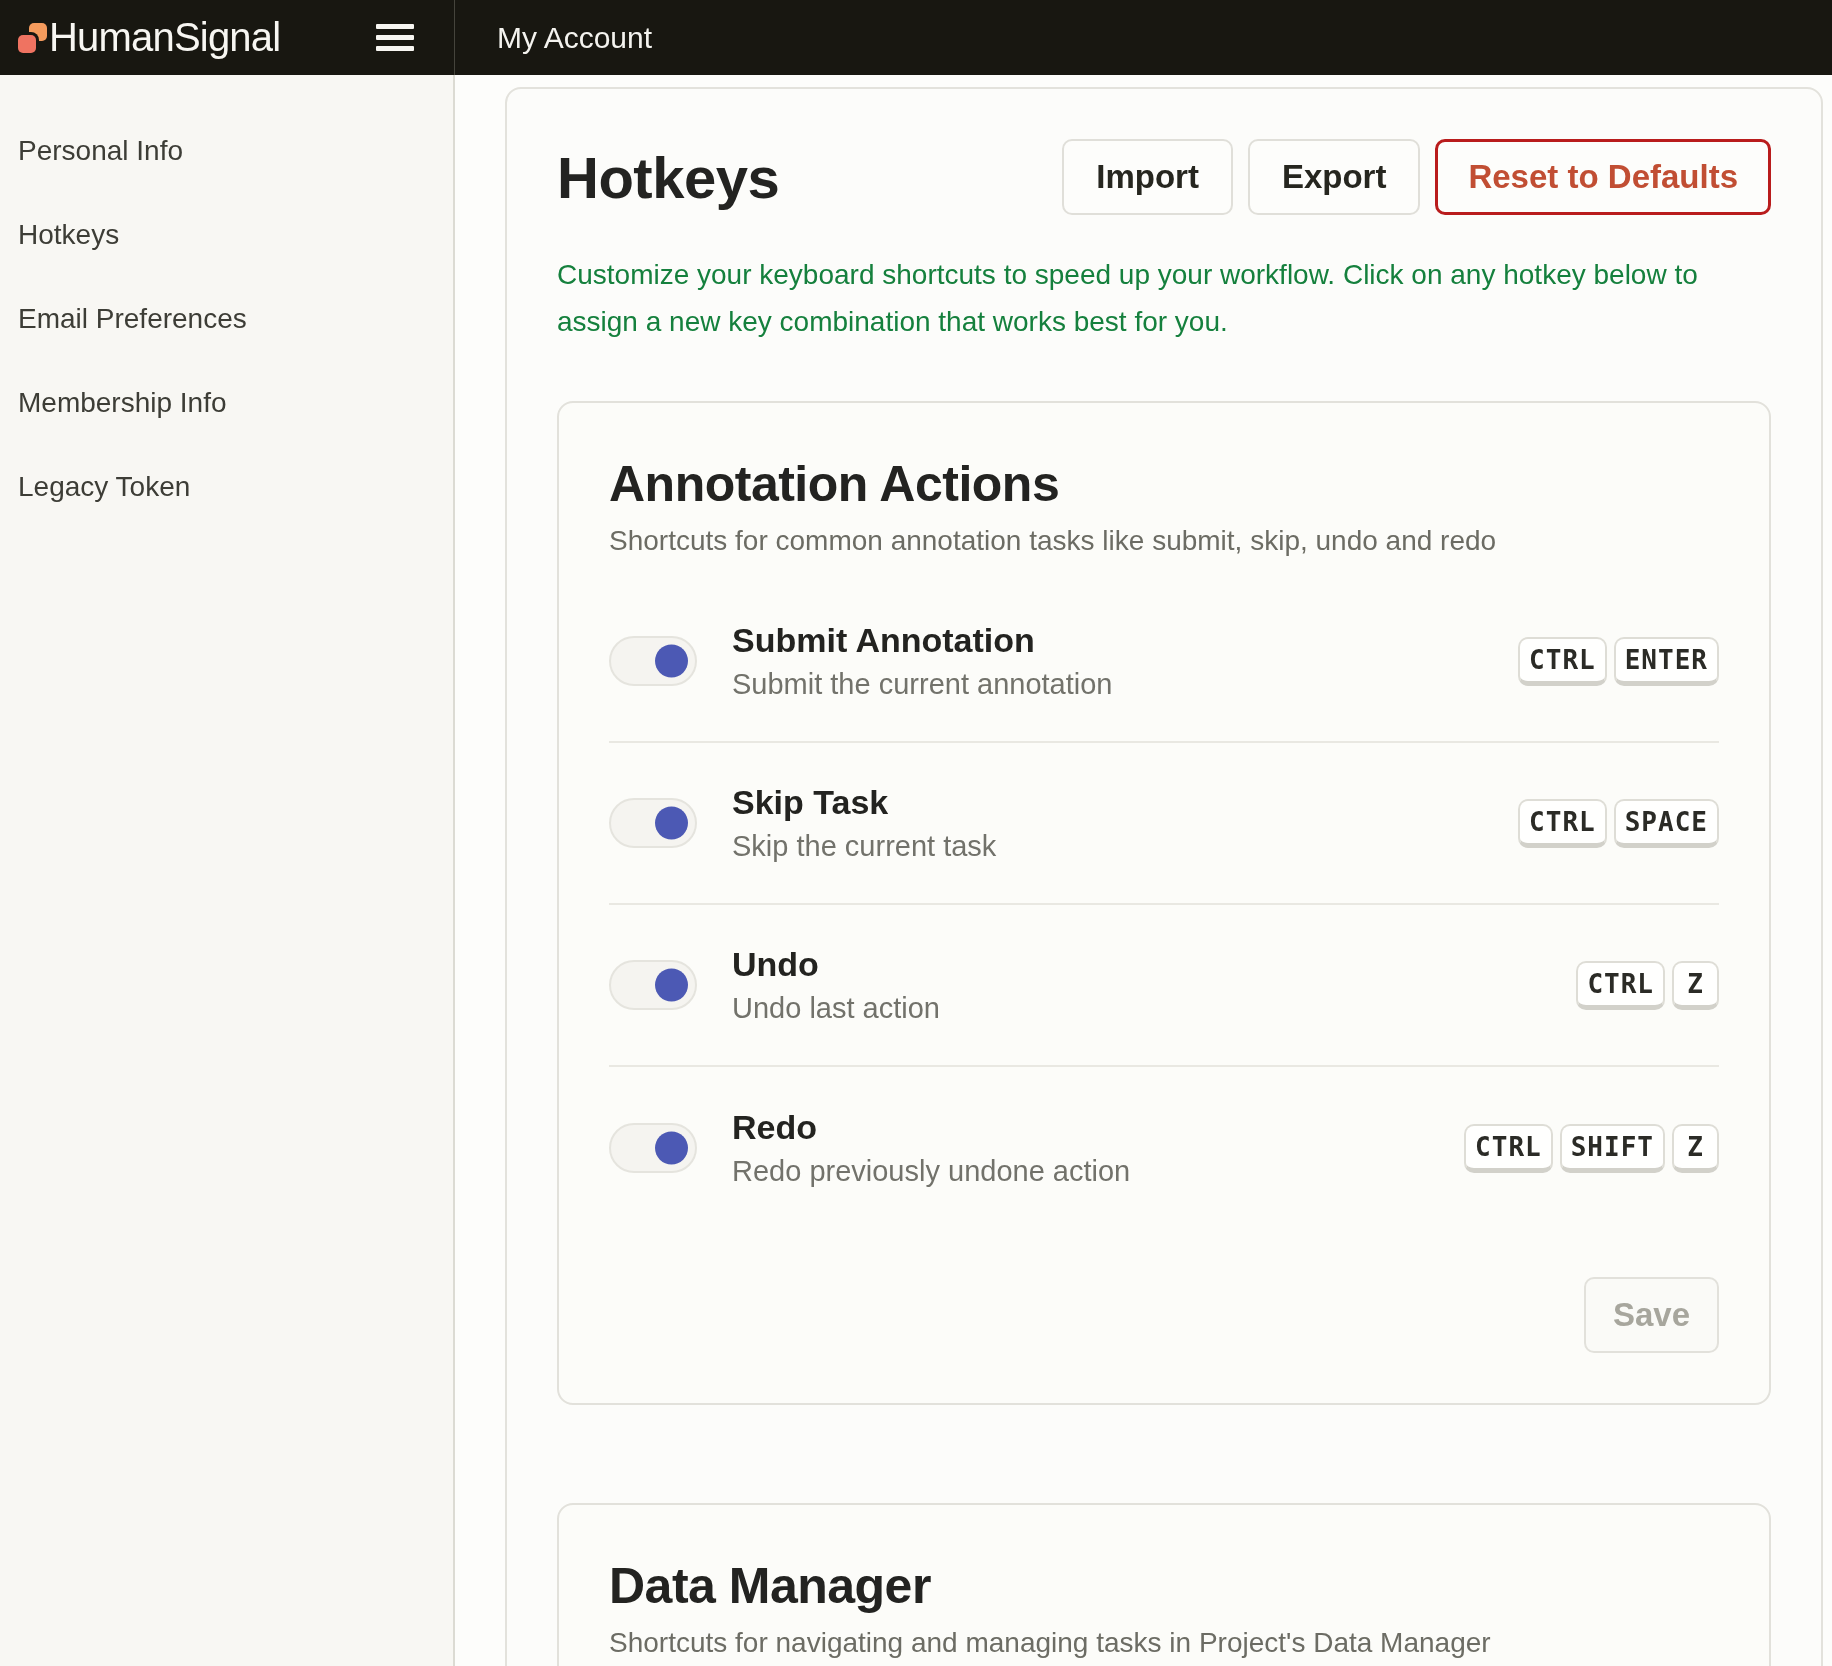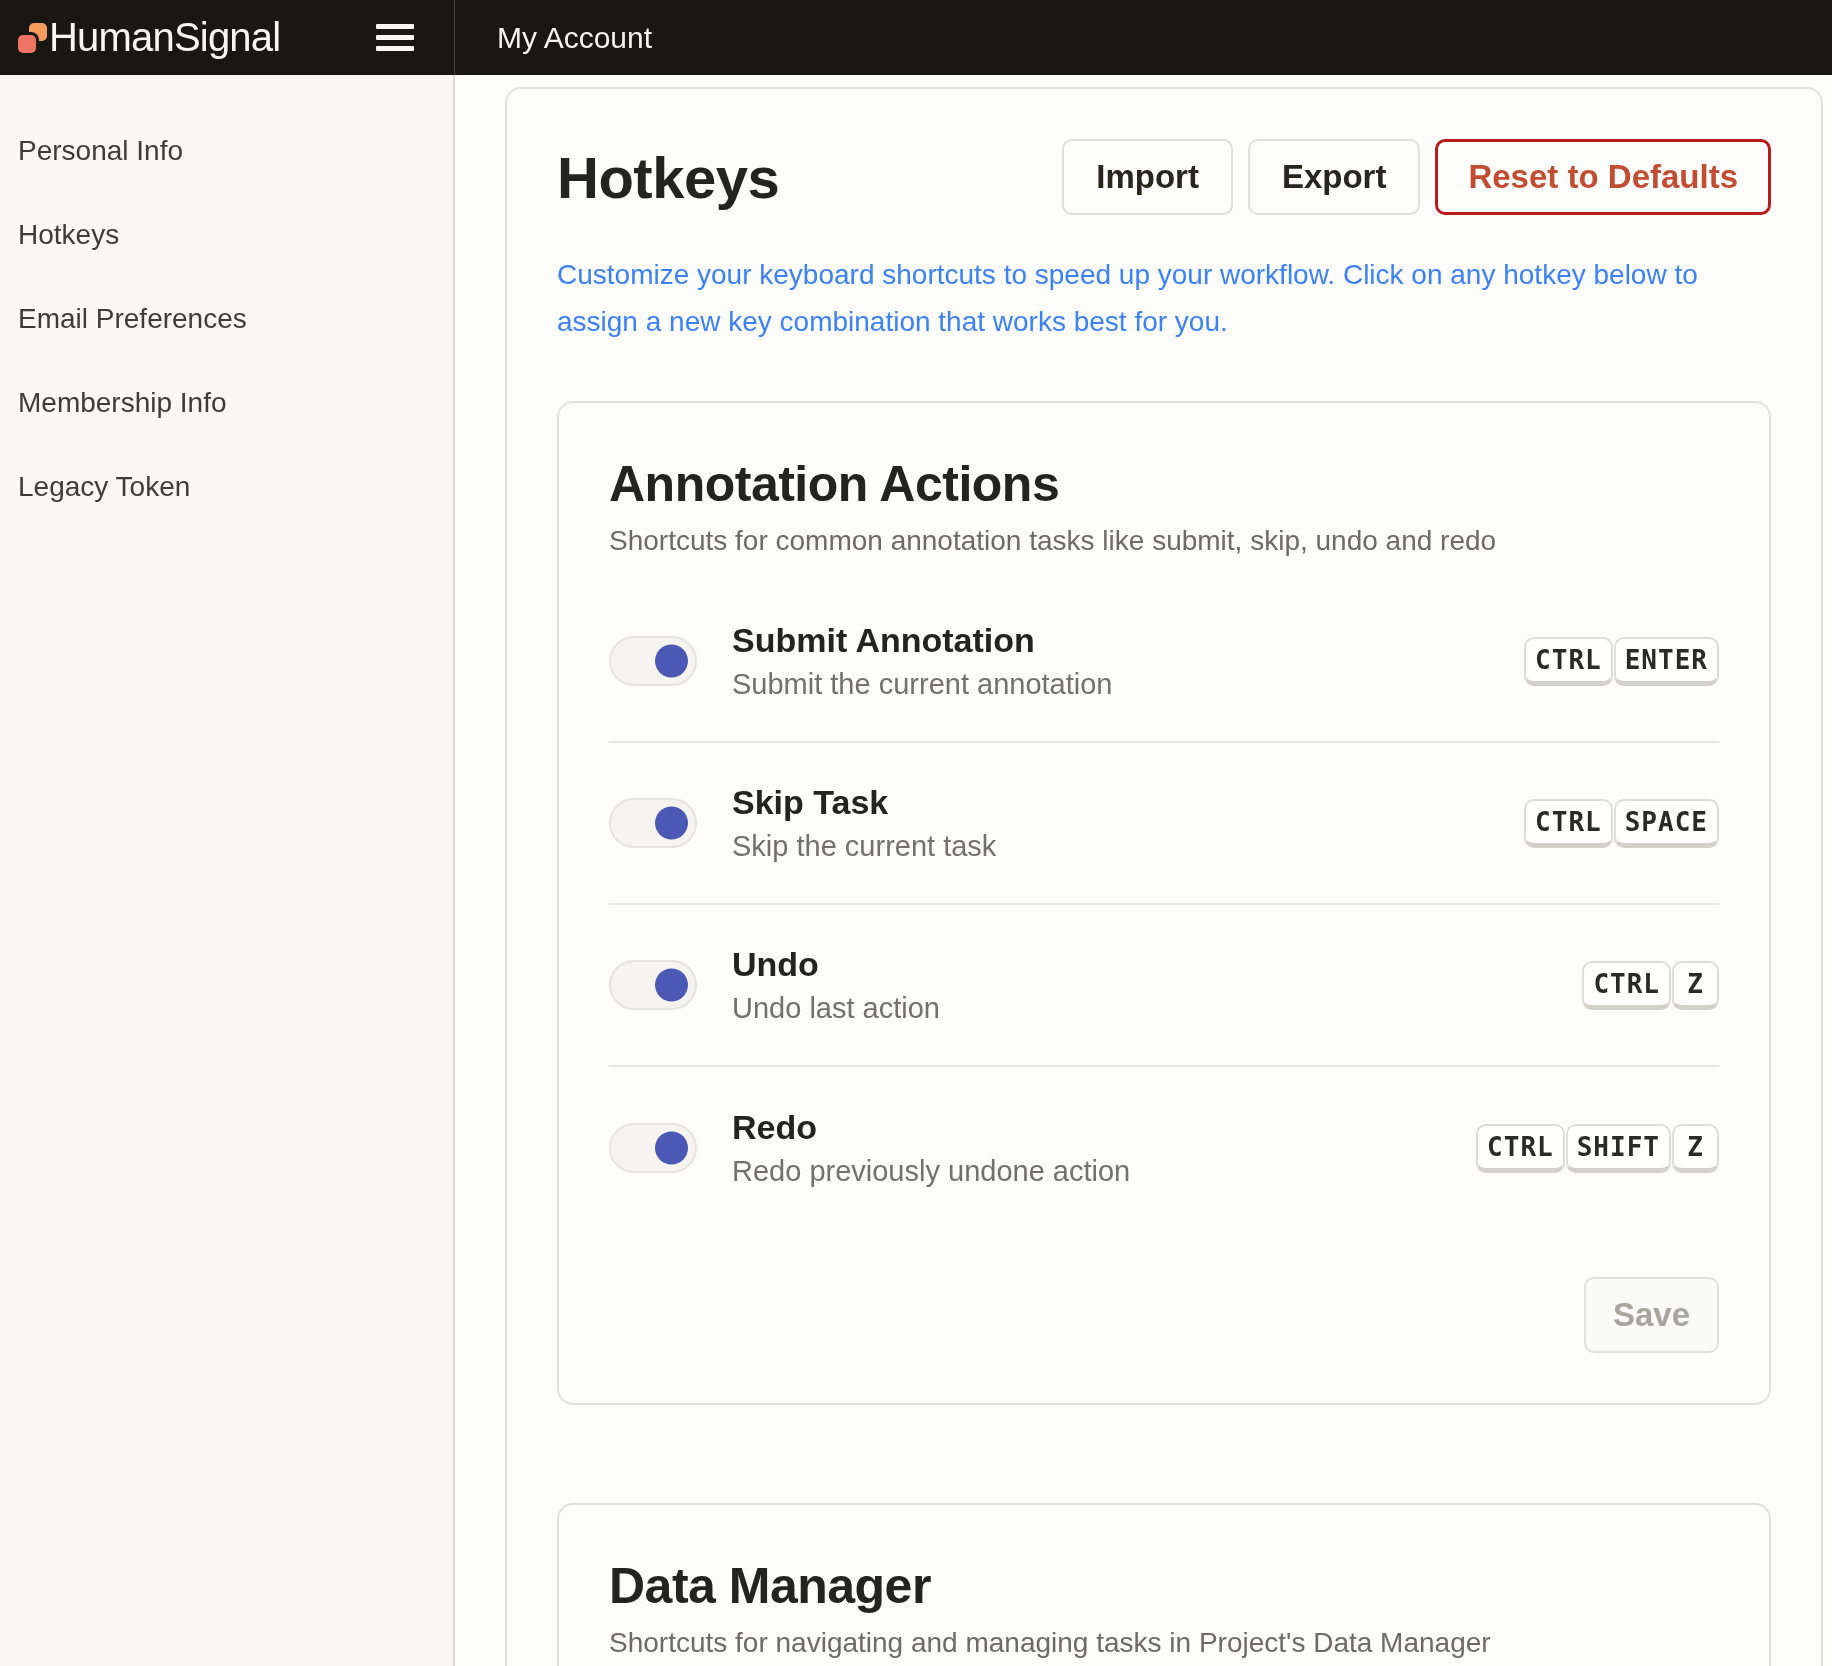--- a/index.html
+++ b/index.html
@@ -28,40 +28,40 @@
 
   
   .outer-card { margin:12px 9px 0 50px; min-height:1700px; background:#FCFCFA; border:2px solid #E3E2DC; border-radius:16px; padding:50px 50px 0 50px; }
 
   .page-header { display:flex; align-items:center; }
   .page-title { font-size:58px; font-weight:700; color:#232321; letter-spacing:-0.5px; flex:1; }
   .hdr-buttons { display:flex; gap:15px; }
   .btn { height:76px; display:flex; align-items:center; justify-content:center; padding:0 32px; background:#FDFDFB; border:2px solid #E0DFD9; border-radius:10px; font-size:33px; font-weight:600; color:#26261F; cursor:pointer; font-family:"Liberation Sans", sans-serif; }
   .btn.danger { border:3px solid #b91c1c; color:#C14E33; font-weight:700; padding:0 30px; }
 
-  .page-desc { margin-top:36px; max-width:1225px; font-size:28px; line-height:47px; color:#3b82f6; }
+  .page-desc { margin-top:36px; max-width:1225px; font-size:28px; line-height:47px; color:#15803d; }
 
   
   .section-card { margin-top:56px; background:#FCFCF9; border:2px solid #E2E1DB; border-radius:16px; padding:52px 50px 50px 50px; }
   .section-card.clipped { height:420px; overflow:hidden; padding-bottom:0; }
   .section-title { font-size:50px; font-weight:700; color:#232321; letter-spacing:-0.5px; }
   .section-subtitle { margin-top:12px; font-size:28px; color:#6C6C64; }
 
   .rows { margin-top:24px; }
   .hotkey-row { height:162px; display:flex; align-items:center; border-bottom:2px solid #E9E8E2; }
   .hotkey-row:last-child { border-bottom:none; }
 
   .toggle { position:relative; width:88px; height:50px; border-radius:25px; background:#F5F4F0; border:2px solid #E5E4DE; flex:0 0 88px; cursor:pointer; }
   .toggle .knob { position:absolute; top:50%; transform:translateY(-50%); right:7px; width:33px; height:33px; border-radius:50%; background:#4C59B4; }
 
   .row-text { margin-left:35px; flex:1; }
   .row-title { font-size:34px; font-weight:700; color:#232320; }
   .row-desc { margin-top:8px; font-size:29px; color:#72726B; }
 
-  .keys { display:flex; gap:1px; align-items:flex-end;padding-left:28px; }
+  .keys { display:flex; gap:7px; align-items:flex-end;padding-left:28px; }
   .keycap { min-width:47px; height:49px; display:flex; align-items:center; justify-content:center; padding:0 9px;
             background:#FFFFFE; border:2px solid #DEDDD6; border-bottom:5px solid #D2D1CA; border-radius:10px;
             font-family:"DejaVu Sans Mono", monospace; font-weight:700; font-size:26px; letter-spacing:1px; color:#2B2B26; cursor:pointer; }
 
   .save-wrap { display:flex; justify-content:flex-end; margin-top:48px; }
   .btn.save { width:135px; background:#FAFAF7; border:2px solid #E2E1DB; color:#A7A69D; font-weight:600; padding:0; }
 </style>
 </head>
 <body>
 

